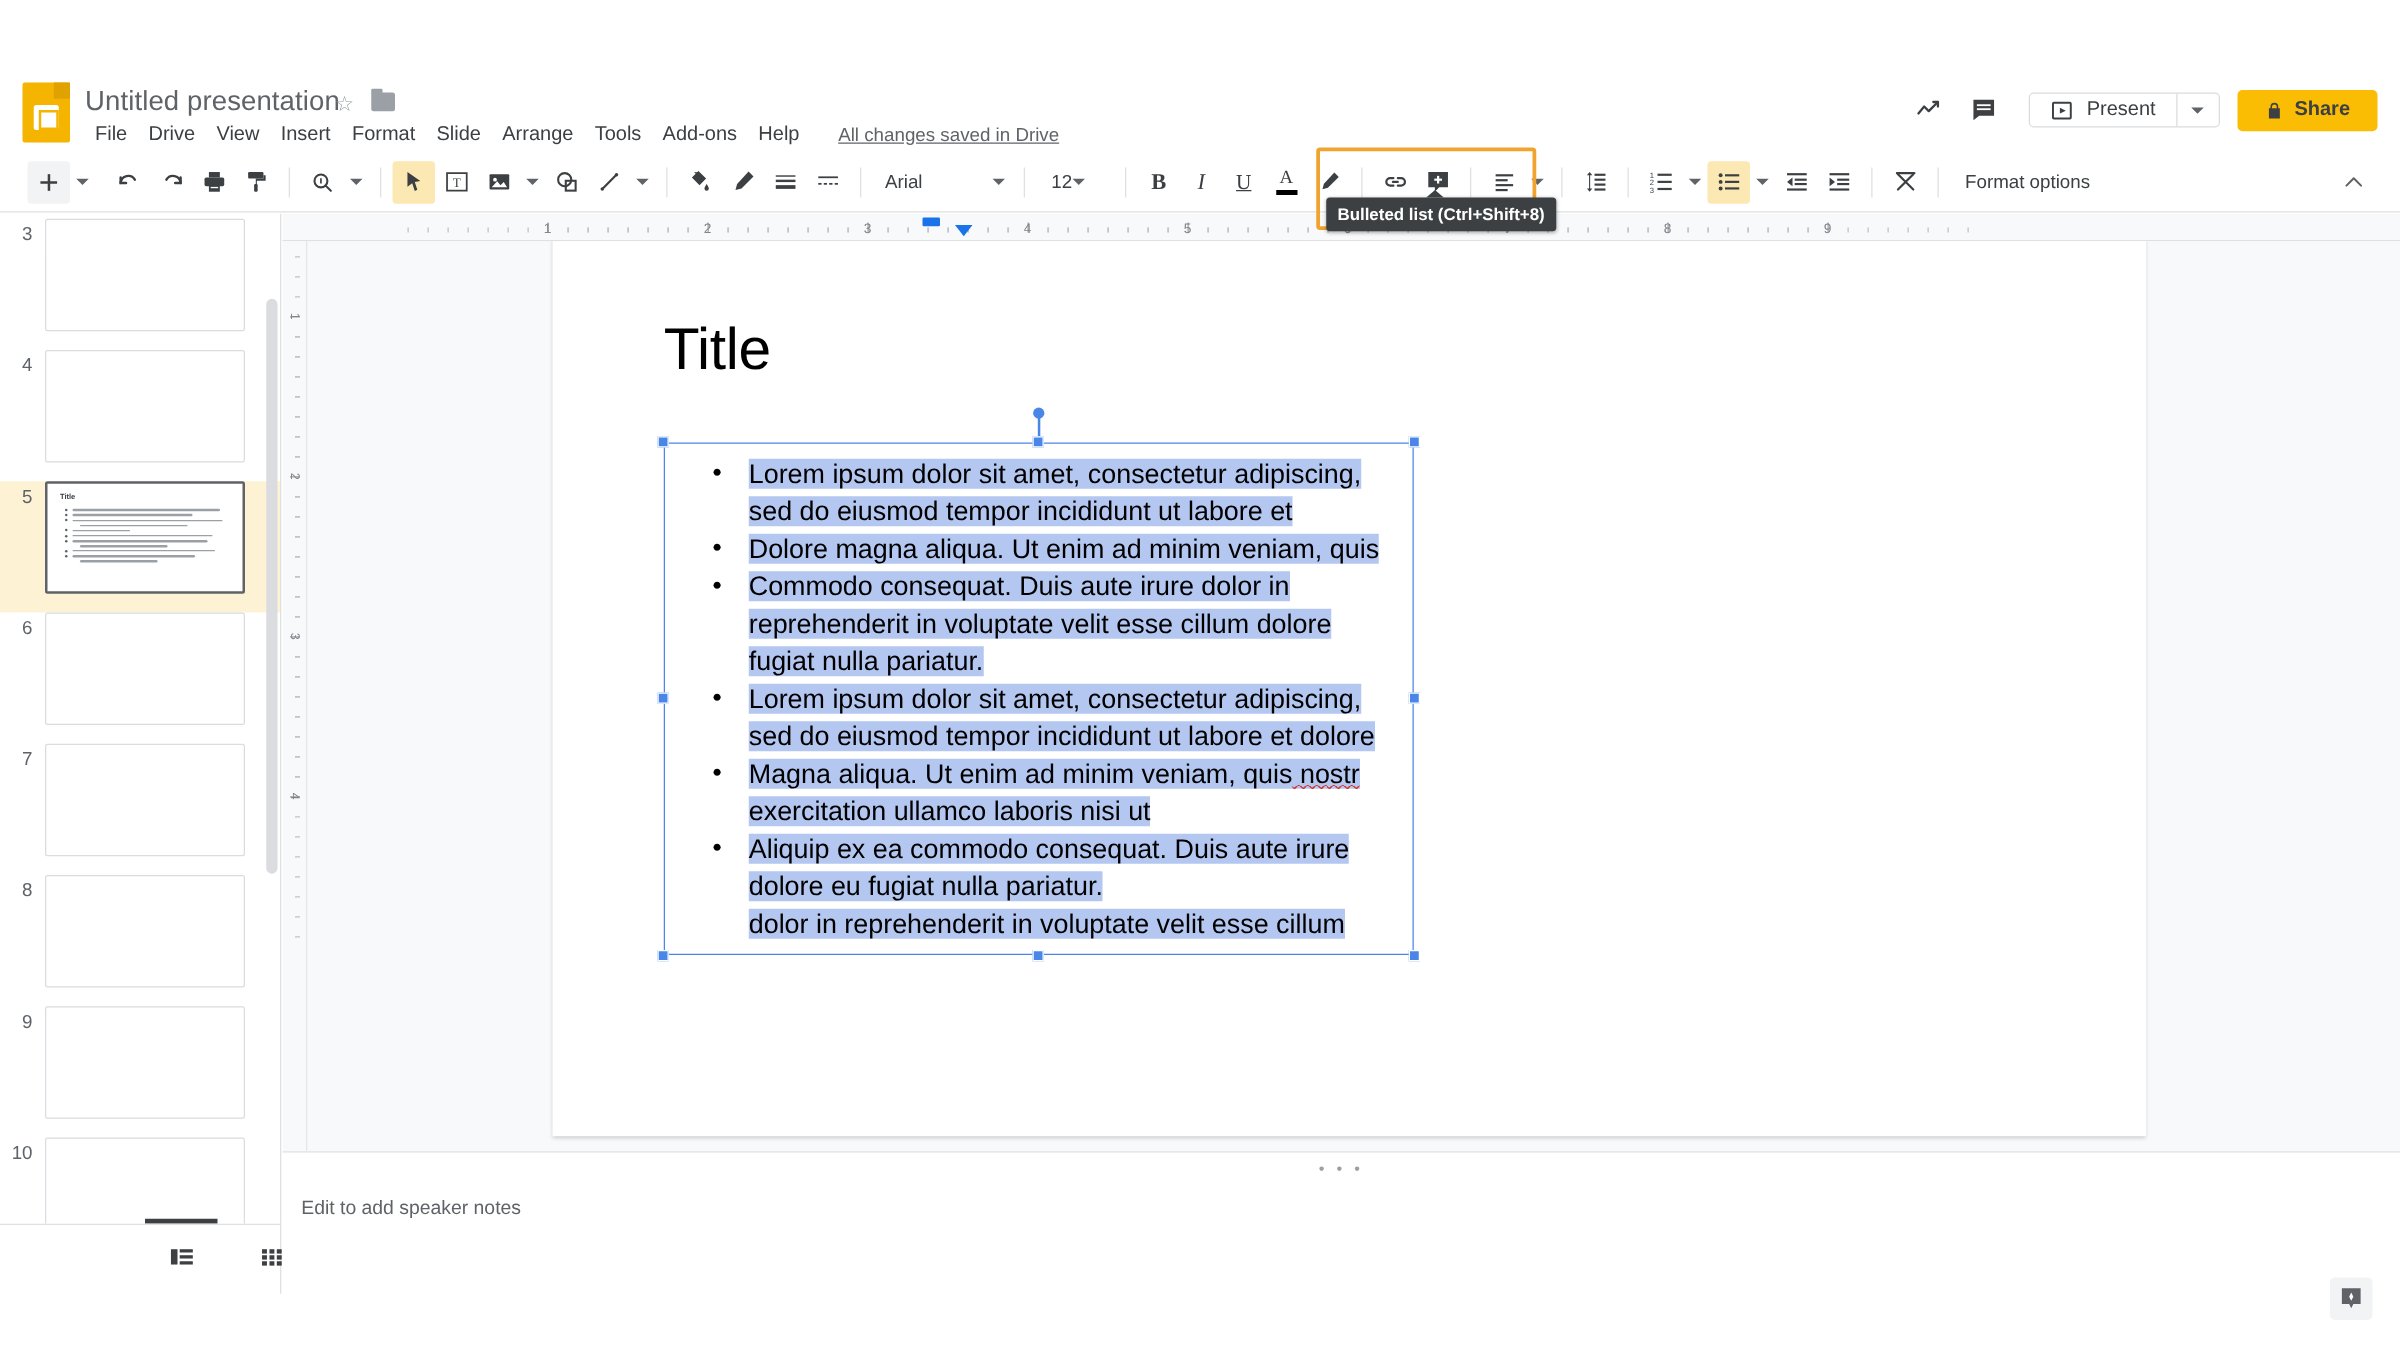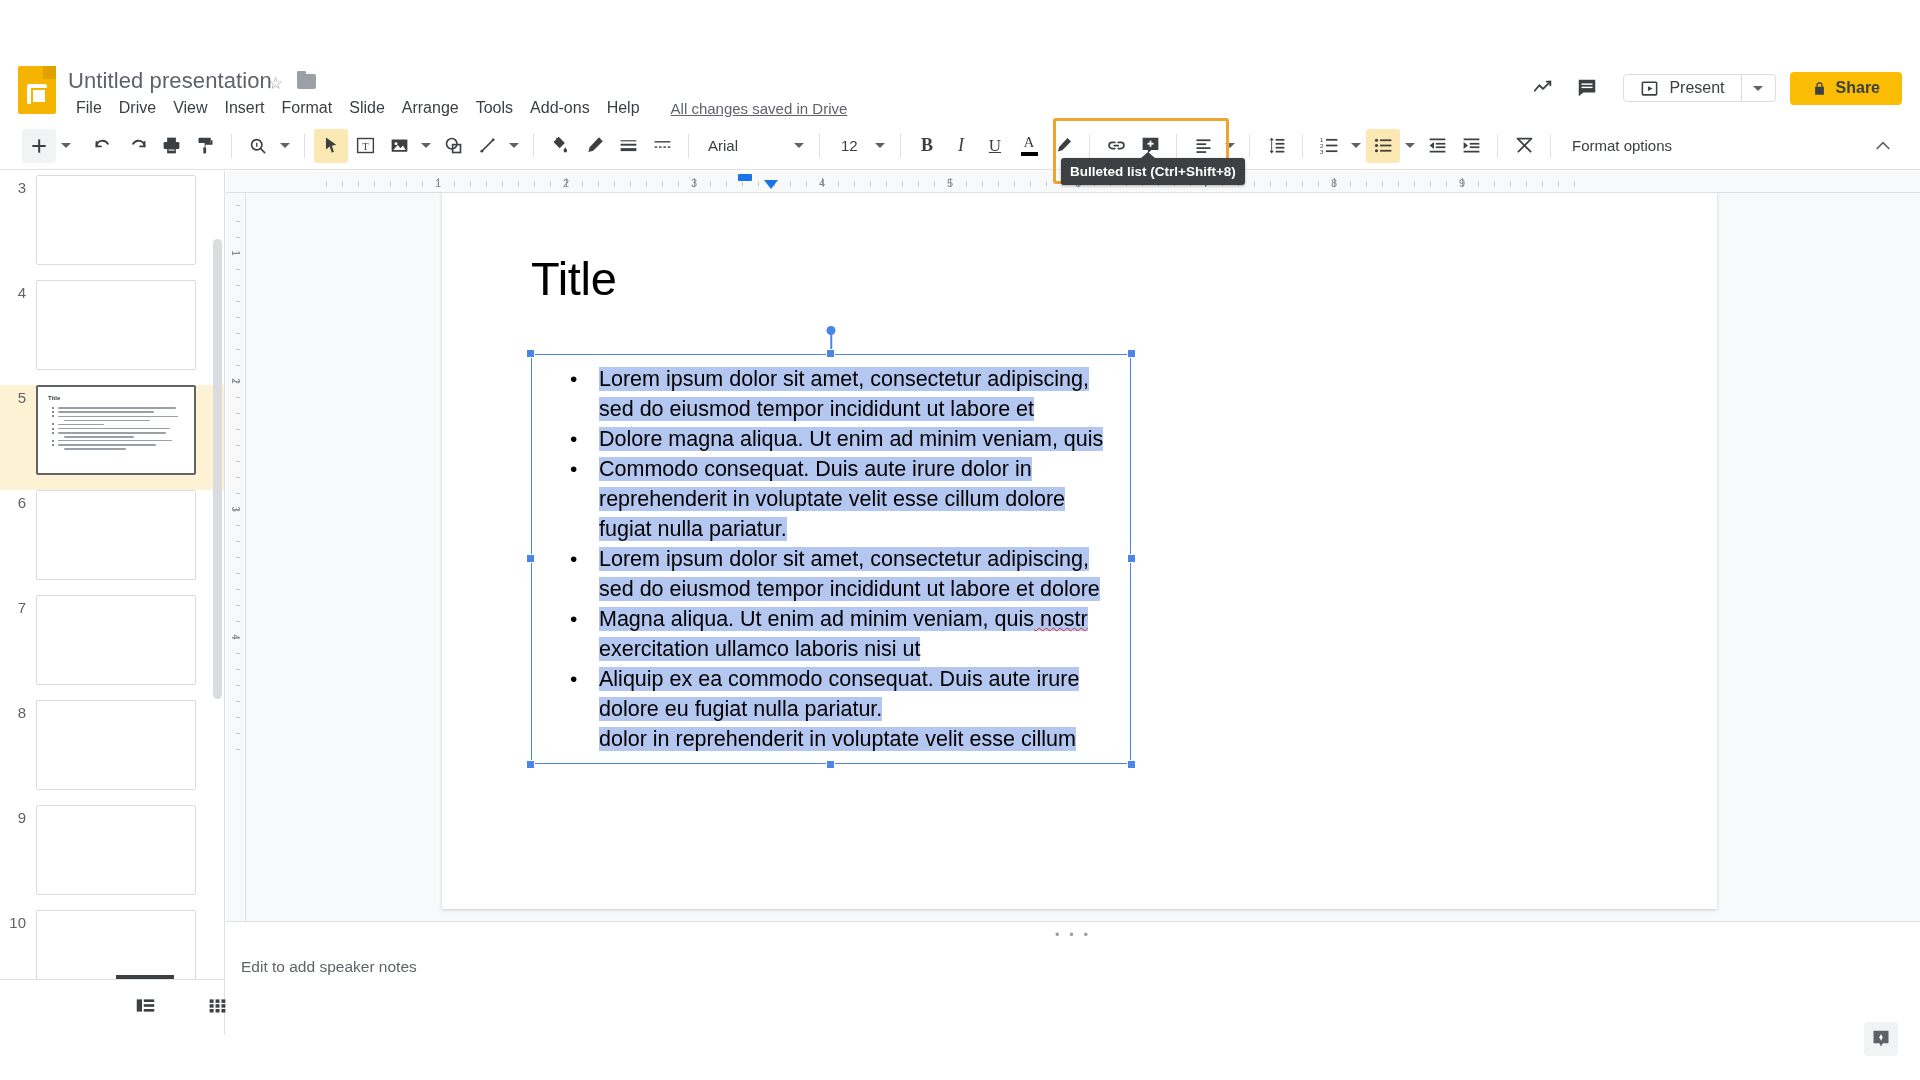--- a/index.html
+++ b/index.html
@@ -97,21 +97,21 @@
     width: 20px; height: 34px; display: flex; align-items: center; justify-content: center;
     border-radius: 3px; cursor: pointer;
   }
   .tb-sep { width: 1px; height: 24px; background: #e0e0e0; margin: 0 9px; }
   .font-box {
     display: flex; align-items: center; justify-content: space-between;
     width: 112px; height: 34px; padding: 0 6px 0 10px; font-size: 15px; color: #3c4043;
     border-radius: 3px; cursor: pointer;
   }
   .size-box {
-    display: flex; align-items: center; justify-content: space-between;
+    display: flex; align-items: center; justify-content: flex-start;
     width: 62px; height: 34px; padding: 0 6px 0 12px; font-size: 15px; color: #3c4043;
     border-radius: 3px; cursor: pointer;
   }
   .format-options {
     font-size: 15px; color: #3c4043; padding: 7px 12px; border-radius: 3px;
     cursor: pointer; white-space: nowrap;
   }
   .collapse-btn {
     position: absolute; right: 20px; top: 50%; transform: translateY(-50%);
     width: 34px; height: 34px; display: flex; align-items: center; justify-content: center;

